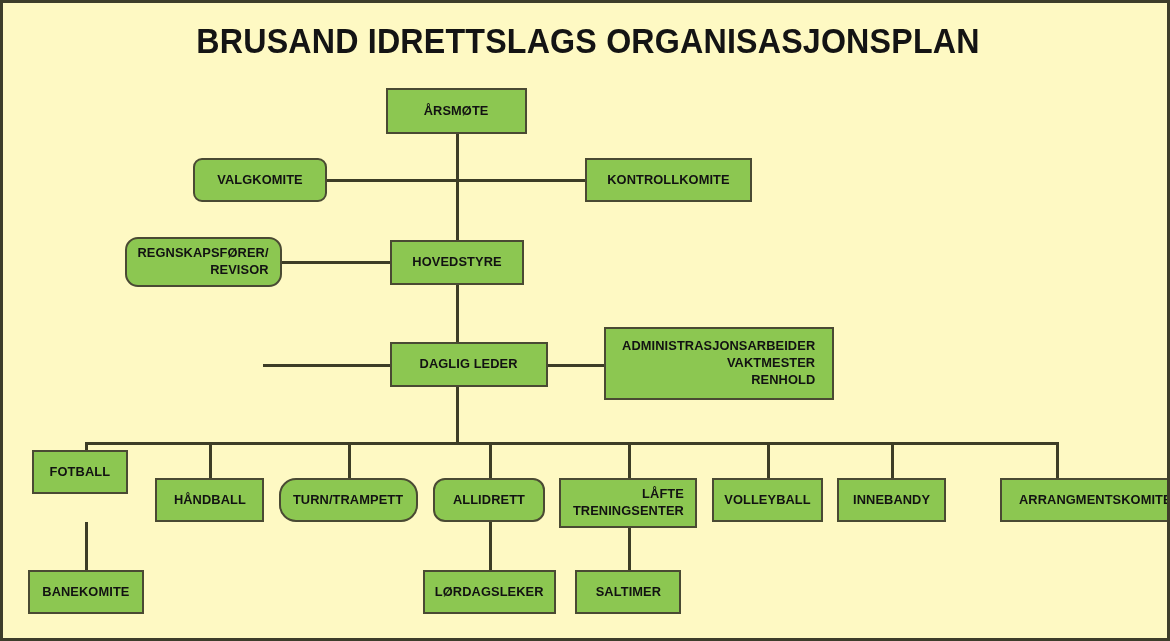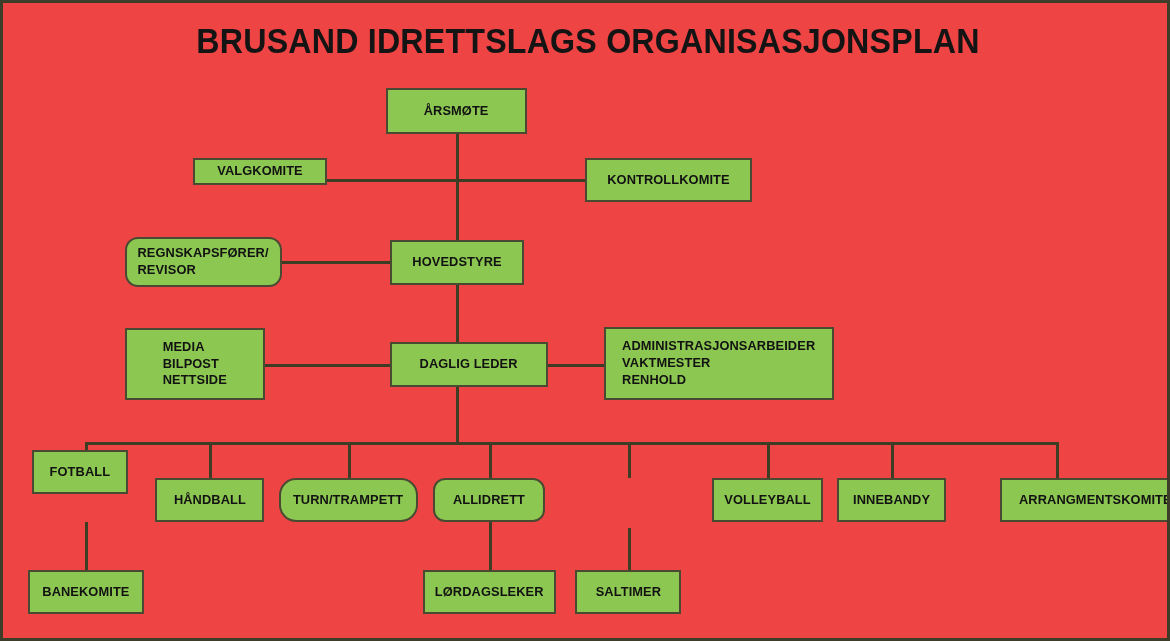--- a/index.html
+++ b/index.html
@@ -5,21 +5,21 @@
 <style>
   html, body {
     margin: 0;
     padding: 0;
     background: #ffffff;
   }
   #canvas {
     position: relative;
     width: 1170px;
     height: 641px;
-    background: #ef4444;
+    background: #fef9c3;
     box-sizing: border-box;
     border: 3px solid #3d3d2a;
     overflow: hidden;
     font-family: "Liberation Sans", "DejaVu Sans", sans-serif;
   }
   #title {
     position: absolute;
     left: 0;
     top: 18px;
     width: 1170px;
@@ -33,21 +33,21 @@
     white-space: nowrap;
   }
   .node {
     position: absolute;
     box-sizing: border-box;
     background: #8cc751;
     border: 2px solid #4a4a33;
     display: flex;
     align-items: center;
     justify-content: center;
-    text-align: left;
+    text-align: right;
     color: #121212;
     font-weight: bold;
     font-size: 13.5px;
     line-height: 1.25;
     letter-spacing: 0.1px;
     z-index: 3;
     padding: 2px 4px;
   }
   .node .lbl {
     display: block;
@@ -95,42 +95,37 @@
   <div class="conn v" style="left:1053px; top:439px; height:36px;"></div>
 
   <div class="conn v" style="left:82px; top:519px; height:49px;"></div>
   <div class="conn v" style="left:486px; top:519px; height:49px;"></div>
   <div class="conn v" style="left:625px; top:525px; height:43px;"></div>
 
   <div class="node" style="left:383px; top:85px; width:141px; height:46px;">
     <span class="lbl">ÅRSMØTE</span>
   </div>
 
-  <div class="node" style="left:190px; top:155px; width:134px; height:27px;">
+  <div class="node" style="left:190px; top:155px; width:134px; height:44px;border-radius:9px;">
     <span class="lbl">VALGKOMITE</span>
   </div>
 
   <div class="node" style="left:582px; top:155px; width:167px; height:44px;">
     <span class="lbl">KONTROLLKOMITE</span>
   </div>
 
   <div class="node" style="left:122px; top:234px; width:157px; height:50px;border-radius:13px;">
     <span class="lbl">REGNSKAPSFØRER/
 REVISOR</span>
   </div>
 
   <div class="node" style="left:387px; top:237px; width:134px; height:45px;">
     <span class="lbl">HOVEDSTYRE</span>
   </div>
 
-  <div class="node" style="left:122px; top:325px; width:140px; height:72px;">
-    <span class="lbl">MEDIA
-BILPOST
-NETTSIDE</span>
-  </div>
 
   <div class="node" style="left:387px; top:339px; width:158px; height:45px;">
     <span class="lbl">DAGLIG LEDER</span>
   </div>
 
   <div class="node" style="left:601px; top:324px; width:230px; height:73px;">
     <span class="lbl">ADMINISTRASJONSARBEIDER
 VAKTMESTER
 RENHOLD</span>
   </div>
@@ -144,20 +139,24 @@
   </div>
 
   <div class="node" style="left:276px; top:475px; width:139px; height:44px;border-radius:17px;">
     <span class="lbl">TURN/TRAMPETT</span>
   </div>
 
   <div class="node" style="left:430px; top:475px; width:112px; height:44px;border-radius:12px;">
     <span class="lbl">ALLIDRETT</span>
   </div>
 
+  <div class="node" style="left:556px; top:475px; width:138px; height:50px;">
+    <span class="lbl">LÅFTE
+TRENINGSENTER</span>
+  </div>
 
   <div class="node" style="left:709px; top:475px; width:111px; height:44px;">
     <span class="lbl">VOLLEYBALL</span>
   </div>
 
   <div class="node" style="left:834px; top:475px; width:109px; height:44px;">
     <span class="lbl">INNEBANDY</span>
   </div>
 
   <div class="node" style="left:958px; top:475px; width:190px; height:44px;margin-left:39px;">

